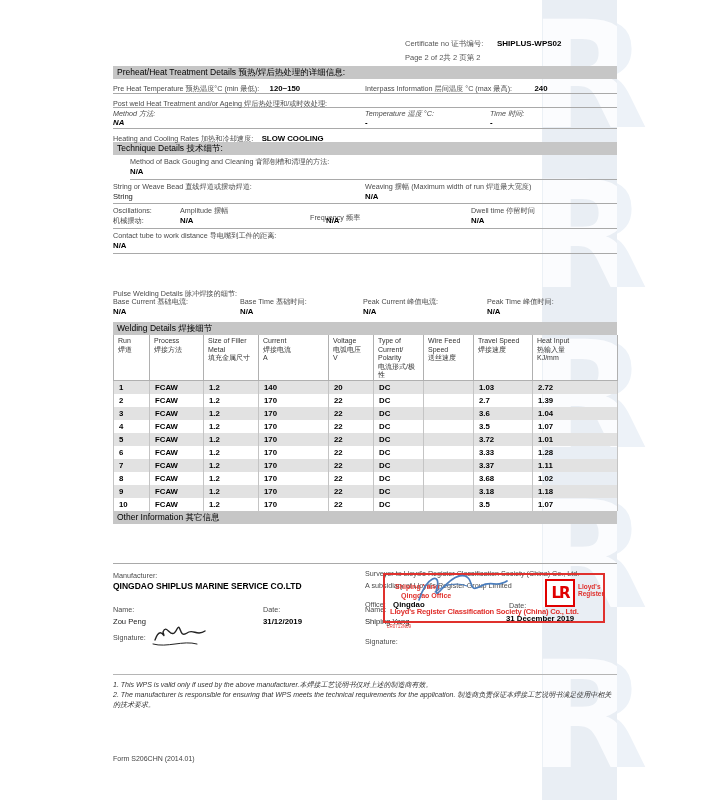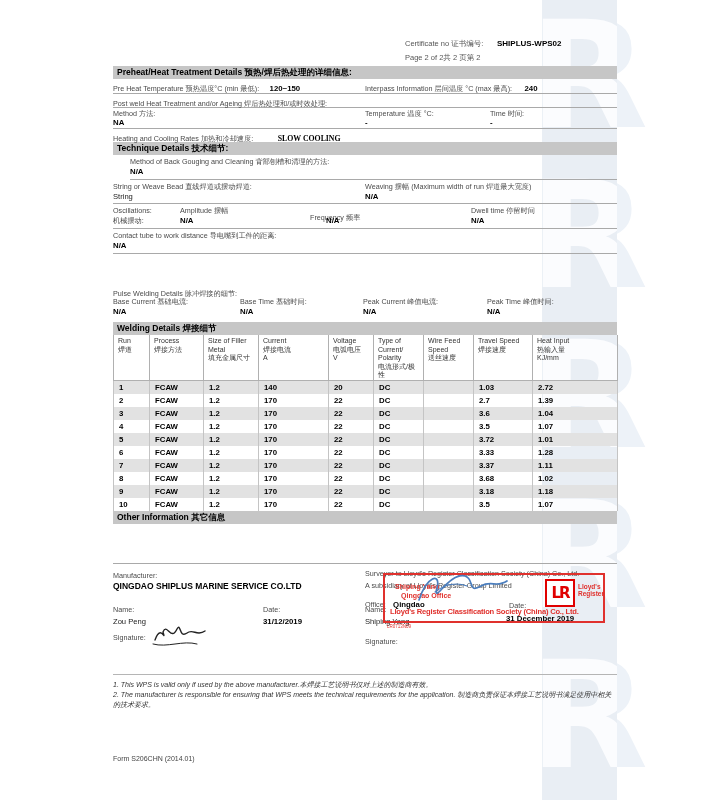--- a/index.html
+++ b/index.html
@@ -16,21 +16,21 @@
   .wm-strip .wm-tile{color:#fbfcfe;margin-left:-95px;}
   .wm-margin .wm-tile{color:#edf2f8;margin-left:-146px;}
 
   
   .doc{position:absolute;left:113px;top:0;width:504px;z-index:1;}
   .meta{position:absolute;left:292px;top:32px;white-space:nowrap;}
   .meta .l1lbl{display:inline-block;width:92px;font-size:7.5px;color:#555;}
   .meta .l1val{font-size:8px;font-weight:bold;color:#000;}
   .meta .l2{font-size:7.5px;color:#555;margin-top:3px;}
 
-  .secbar{background:#c6c6c6;font-weight:bold;font-size:8.5px;line-height:13px;height:13px;
+  .secbar{background:#c6c6c6;font-weight:normal;font-size:8.5px;line-height:13px;height:13px;
           padding-left:4px;color:#000;white-space:nowrap;}
   .lbl{font-size:7.2px;color:#4a4a4a;}
   .val{font-size:7.8px;font-weight:bold;color:#000;text-align:center;}
   .plain{font-size:7.6px;color:#222;}
   .row{position:relative;}
   .bline{border-bottom:1px solid #a9a9a9;}
   .abs{position:absolute;white-space:nowrap;}
 
   
   table.weld{width:504px;border-collapse:collapse;table-layout:fixed;}
@@ -97,37 +97,37 @@
     </div>
 
     <div class="secbar" style="margin-top:66px;">Preheat/Heat Treatment Details 预热/焊后热处理的详细信息:</div>
     <div class="row bline" style="height:14px;line-height:14px;">
       <span class="abs" style="left:0;">
         <span class="lbl">Pre Heat Temperature 预热温度°C (min 最低):</span>
         <span class="val" style="margin-left:6px;">120~150</span>
       </span>
       <span class="abs" style="left:252px;">
         <span class="lbl">Interpass Information 层间温度 °C (max 最高):</span>
-        <span class="val" style="margin-left:8px;">240</span>
+        <span class="val" style="margin-left:18px;">240</span>
       </span>
     </div>
     <div class="row bline" style="height:13px;line-height:13px;">
       <span class="lbl">Post weld Heat Treatment and/or Ageing 焊后热处理和/或时效处理:</span>
     </div>
-    <div class="row bline" style="height:20px;">
+    <div class="row bline" style="height:20px;font-style:italic;">
       <span class="abs lbl" style="left:0;top:1px;">Method 方法:</span>
       <span class="abs val" style="left:0;top:10px;">NA</span>
       <span class="abs lbl" style="left:252px;top:1px;">Temperature 温度 °C:</span>
       <span class="abs val" style="left:252px;top:10px;">-</span>
       <span class="abs lbl" style="left:377px;top:1px;">Time 时间:</span>
       <span class="abs val" style="left:377px;top:10px;">-</span>
     </div>
     <div class="row" style="height:13px;line-height:13px;">
       <span class="lbl">Heating and Cooling Rates 加热和冷却速度:</span>
-      <span class="val" style="margin-left:20px;font-family:Liberation Serif, serif;">SLOW COOLING</span>
+      <span class="val" style="margin-left:4px;">SLOW COOLING</span>
     </div>
 
     <div class="secbar">Technique Details 技术细节:</div>
     <div class="row bline" style="height:24px;margin-left:17px;">
       <span class="abs lbl" style="left:0;top:2px;">Method of Back Gouging and Cleaning 背部刨槽和清理的方法:</span>
       <span class="abs val" style="left:0;top:12px;">N/A</span>
     </div>
     <div class="row bline" style="height:23px;">
       <span class="abs lbl" style="left:0;top:2px;">String or Weave Bead 直线焊道或摆动焊道:</span>
       <span class="abs plain" style="left:0;top:12px;">String</span>

